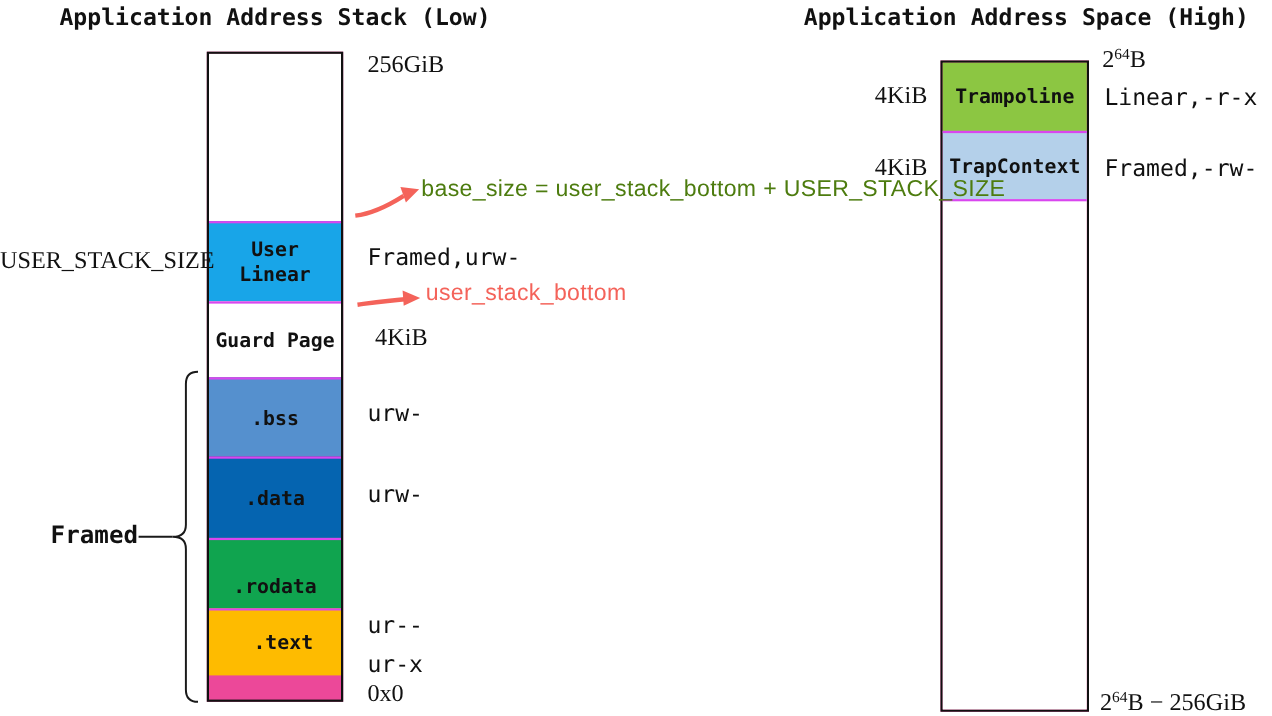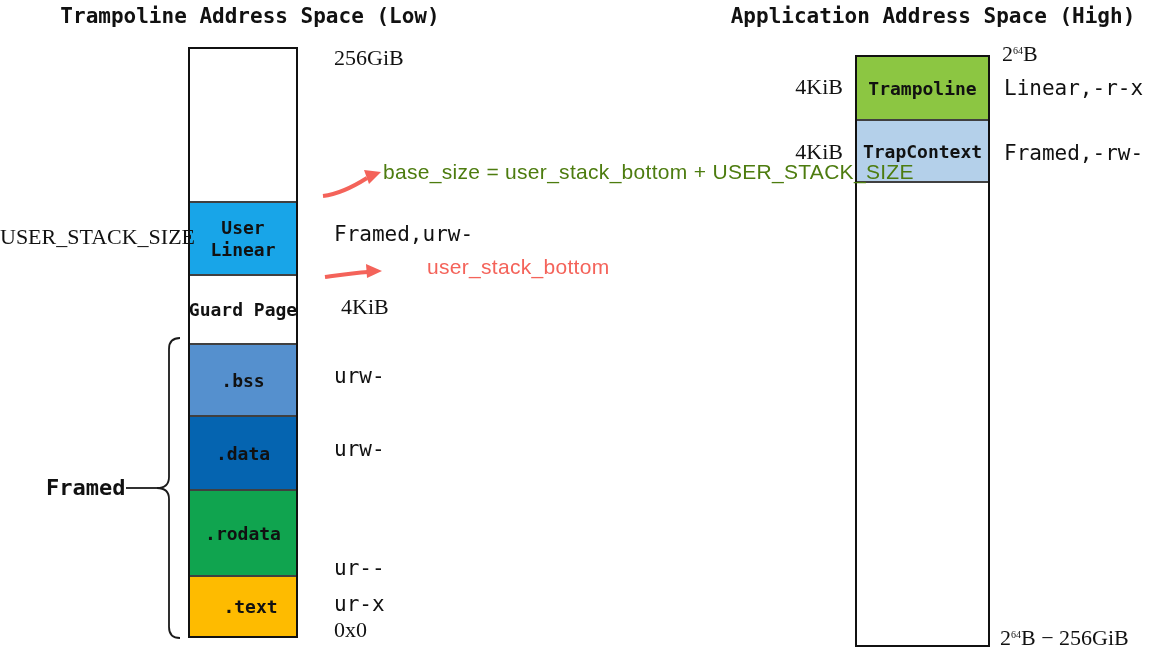--- a/index.html
+++ b/index.html
@@ -5,56 +5,56 @@
   html,body{margin:0;padding:0;background:#fff;}
   .canvas{position:relative;width:1156px;height:651px;background:#fff;overflow:hidden;
           font-family:"DejaVu Sans Mono",monospace;color:#111;}
   .abs{position:absolute;}
   .title{font-family:"DejaVu Sans Mono",monospace;font-weight:700;font-size:21px;
          text-align:center;white-space:nowrap;}
   .membox{border:2px solid #111;box-sizing:border-box;background:#ec4899;}
   .seg{position:absolute;left:0;right:0;box-sizing:border-box;display:flex;
        align-items:center;justify-content:center;font-size:18px;font-weight:600;
        white-space:nowrap;}
-  .bline{border-top:2px solid #404040;}
+  .bline{border-top:2px solid #d946ef;}
   .seg .twoline{text-align:center;line-height:22px;}
   .perm{font-family:"DejaVu Sans Mono",monospace;font-size:21px;font-weight:500;
         white-space:nowrap;}
   .serifl{font-family:"Liberation Serif","DejaVu Serif",serif;font-size:22px;
           white-space:nowrap;}
-  .sup{font-size:10px;vertical-align:7px;}
+  .sup{font-size:14px;vertical-align:7px;}
   .redtext{font-family:"Liberation Sans",sans-serif;font-size:21px;white-space:nowrap;
            z-index:5;letter-spacing:0.3px;}
   svg{display:block;}
 </style>
 </head>
 <body>
 
 <div class="canvas">
 
-  <div class="abs title" style="left:25px;top:4px;width:450px;">Trampoline Address Space (Low)</div>
+  <div class="abs title" style="left:25px;top:4px;width:450px;">Application Address Stack (Low)</div>
 
-  <div class="abs membox" style="left:188px;top:47px;width:110px;height:591px;">
+  <div class="abs membox" style="left:188px;top:47px;width:124px;height:591px;">
     <div class="seg" style="top:0;height:152px;background:#fff;"></div>
     <div class="seg bline" style="top: 152px; height: 73px; background-color: rgb(24, 165, 232);">
       <div class="twoline"><span>User</span><br><span>Linear</span></div>
     </div>
     <div class="seg bline" style="top: 225px; height: 69px; background-color: rgb(255, 255, 255);">
       <span>Guard Page</span>
     </div>
     <div class="seg bline" style="top: 294px; height: 72px; background-color: rgb(85, 144, 206);">
       <span>.bss</span>
     </div>
     <div class="seg bline" style="top: 366px; height: 74px; background-color: rgb(5, 100, 176);">
       <span>.data</span>
     </div>
     <div class="seg bline" style="top: 440px; height: 86px; background-color: rgb(16, 164, 79);">
       <span>.rodata</span>
     </div>
-    <div class="seg bline" style="top: 526px; height: 61px; background-color: rgb(254, 187, 0); padding-left: 15px;">
+    <div class="seg bline" style="top: 504px; height: 61px; background-color: rgb(254, 187, 0); padding-left: 15px;">
       <span>.text</span>
     </div>
   </div>
 
   <div class="abs serifl" style="left:334px;top:45px;">256GiB</div>
   <div class="abs perm" style="left:334px;top:222px;">Framed,urw-</div>
   <div class="abs serifl" style="left:341px;top:294px;">4KiB</div>
   <div class="abs perm" style="left:334px;top:364px;">urw-</div>
   <div class="abs perm" style="left:334px;top:437px;">urw-</div>
   <div class="abs perm" style="left:334px;top:516px;margin-top:40px;">ur--</div>
@@ -72,21 +72,21 @@
   <svg class="abs" style="left:320px;top:168px;color:#F4635A;" width="64" height="32" viewBox="0 0 64 32">
     <path d="M3,28 C20,26 36,17 47,10" fill="none" stroke="currentColor" stroke-width="4"></path>
     <polygon points="61,4 44,2 49,16" fill="currentColor"></polygon>
   </svg>
   <div class="abs redtext" style="left:383px;top:160px;color:#4d7c0f;">base_size = user_stack_bottom + USER_STACK_SIZE</div>
 
   <svg class="abs" style="left:322px;top:262px;color:#F4635A;" width="64" height="22" viewBox="0 0 64 22">
     <path d="M3,15 C18,13 32,11 46,10" fill="none" stroke="currentColor" stroke-width="4"></path>
     <polygon points="60,9 44,2 45,16" fill="currentColor"></polygon>
   </svg>
-  <div class="abs redtext" style="left:387px;top:255px;color:#F4635A;margin-left:40px;">user_stack_bottom</div>
+  <div class="abs redtext" style="left:387px;top:255px;color:#F4635A;">user_stack_bottom</div>
 
   <div class="abs title" style="left:703px;top:4px;width:460px;">Application Address Space (High)</div>
 
   <div class="abs membox" style="left:855px;top:55px;width:135px;height:592px;">
     <div class="seg" style="top: 0px; height: 62px; background-color: rgb(140, 198, 66);">
       <span>Trampoline</span>
     </div>
     <div class="seg bline" style="top: 62px; height: 62px; background-color: rgb(180, 208, 234);">
       <span>TrapContext</span>
     </div>

